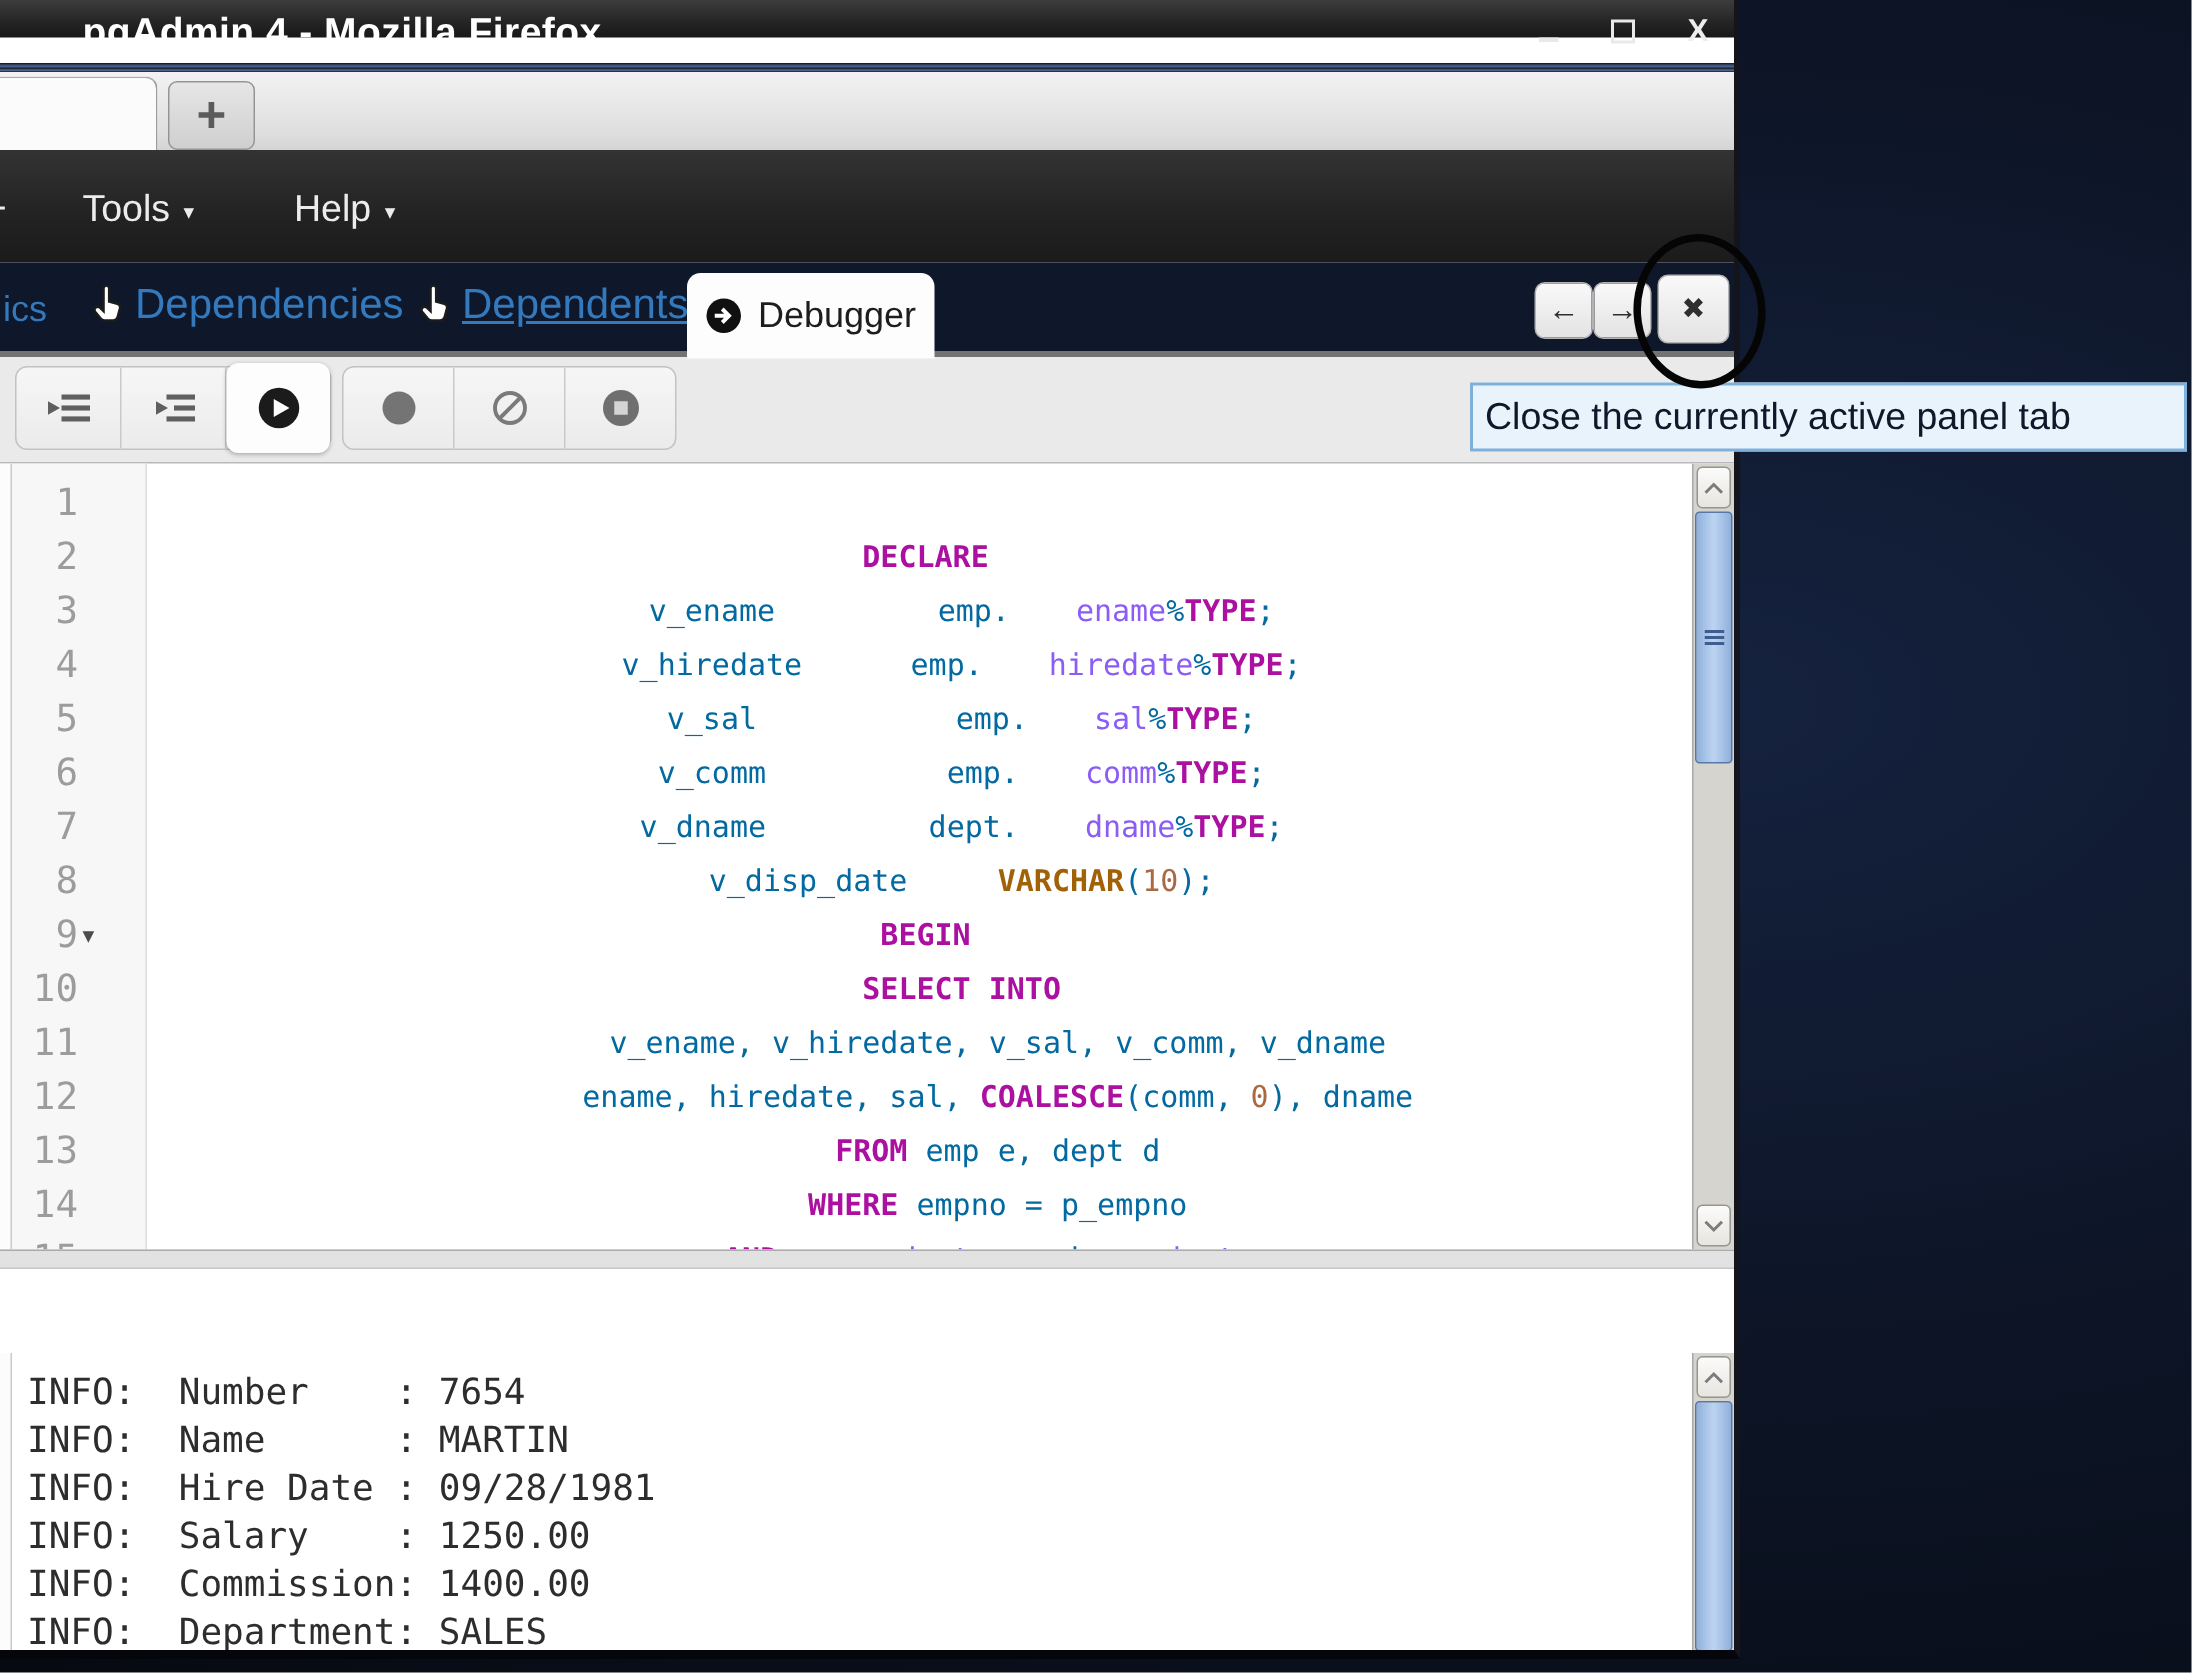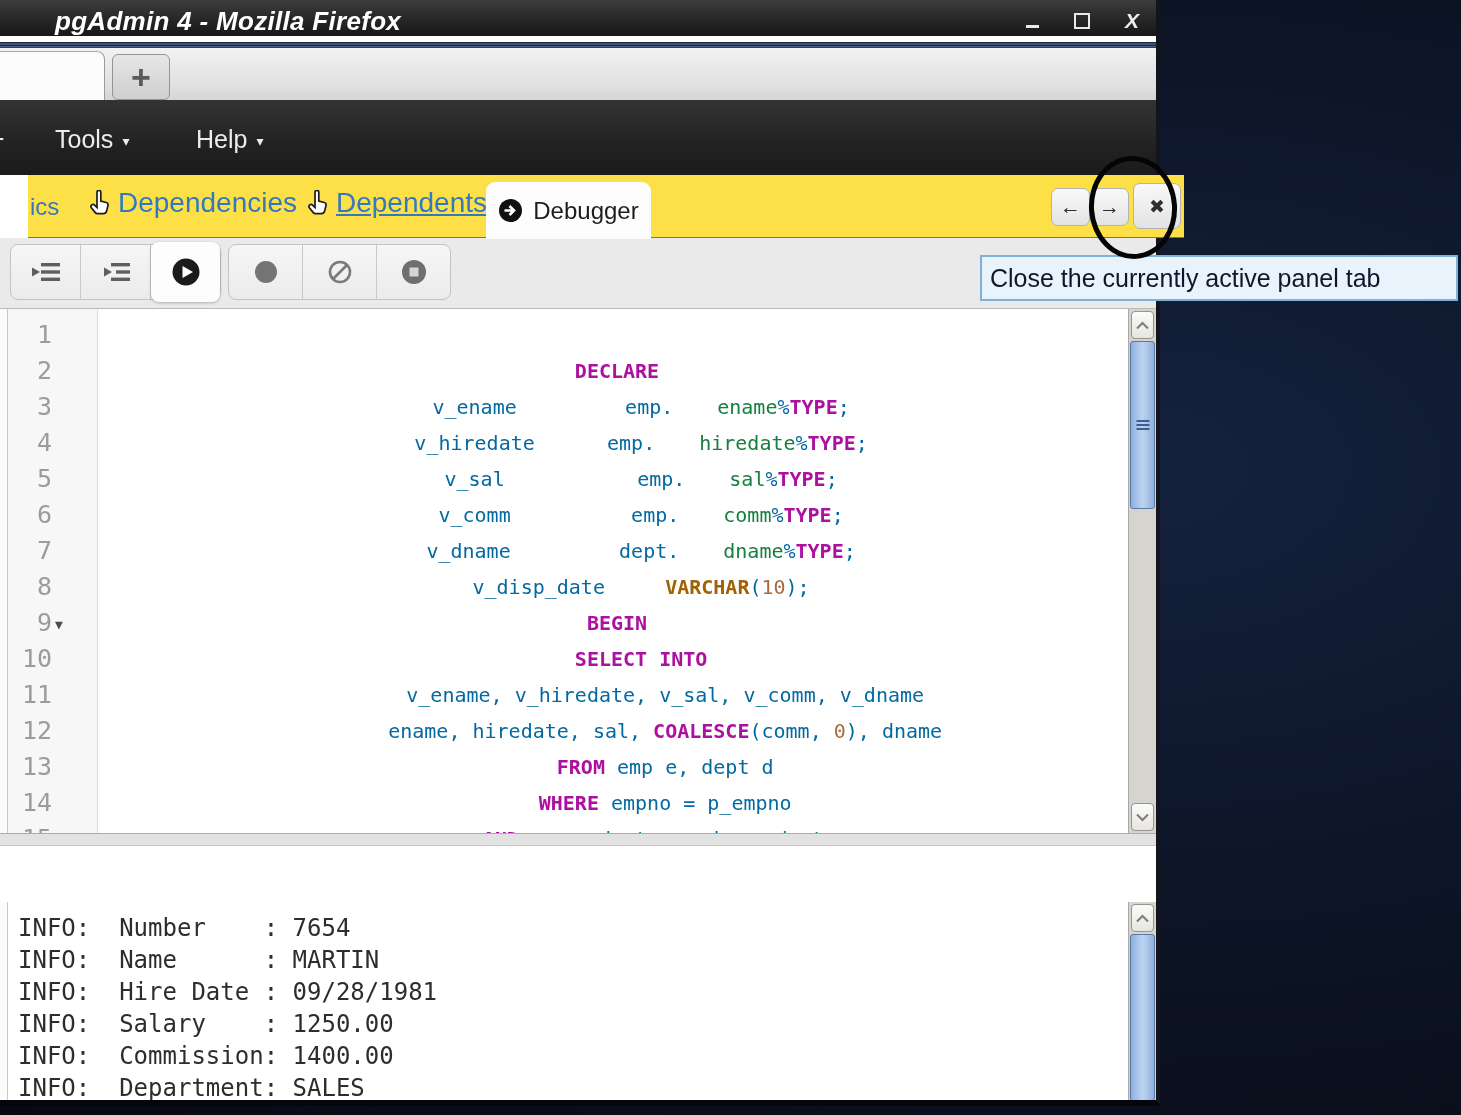--- a/index.html
+++ b/index.html
@@ -6,22 +6,22 @@
   body{
     width:1461px;height:1115px;overflow:hidden;position:relative;
     font-family:"Liberation Sans","DejaVu Sans",sans-serif;
     background:radial-gradient(ellipse at 78% 42%, #15223f 0%, #0d1527 45%, #060910 100%);
   }
   .window{
     position:absolute;left:0;top:0;width:1156px;height:1100px;
     background:#fff;border-right:4px solid #14151c;border-bottom:6px solid #04060c;
   }
   
-  .titlebar{position:absolute;left:0;top:0;width:100%;height:36px;
-    background:linear-gradient(180deg,#3d3d3d 0%,#262626 55%,#181818 100%);font-style:italic;}
+  .titlebar{position:absolute;left:0;top:0;width:100%;height:25px;
+    background:linear-gradient(180deg,#3d3d3d 0%,#262626 55%,#181818 100%);}
   .title-text{position:absolute;left:55px;top:0;line-height:42px;color:#fff;
     font-size:26px;font-weight:bold;letter-spacing:.3px;}
   .win-controls{position:absolute;right:14px;top:0;height:42px;display:flex;align-items:center;gap:30px;}
   .wc{display:flex;align-items:center;justify-content:center;width:20px;height:24px;cursor:default;}
   .wc-min-bar{width:13px;height:3px;background:#e9e9e9;margin-top:10px;}
   .wc-max-box{width:12px;height:12px;border:2px solid #e9e9e9;}
   .wc-close-x{color:#ededed;font-size:21px;font-weight:bold;line-height:24px;}
   
   .accent{position:absolute;left:0;top:42px;width:100%;height:6px;
     background:linear-gradient(180deg,#101218 0%,#4e689a 35%,#1c2535 60%,#56719f 80%,#161c29 100%);}
@@ -35,21 +35,21 @@
     display:flex;align-items:center;justify-content:center;color:#5b5b5b;font-size:34px;font-weight:bold;}
   
   .menubar{position:absolute;left:0;top:100px;width:100%;height:75px;
     background:linear-gradient(180deg,#333 0%,#222 60%,#1b1b1b 100%);color:#ececec;font-size:25px;}
   .menu-frag{position:absolute;left:-4px;top:0;line-height:75px;}
   .menu-item{position:absolute;top:0;line-height:75px;display:flex;align-items:center;gap:9px;}
   .menu-tools{left:55px;} .menu-help{left:196px;}
   .menu-caret{font-size:14px;margin-top:4px;}
   
   .panel-tabbar{position:absolute;left:0;top:175px;width:100%;height:63px;
-    background:#fde047;border-bottom:1px solid #737373;box-sizing:border-box;margin-left:28px;}
+    background:#0f172a;border-bottom:4px solid #737373;box-sizing:border-box;}
   .ptab-frag{position:absolute;left:2px;top:0;line-height:63px;color:#3379be;font-size:24px;}
   .ptab{position:absolute;top:0;height:56px;display:flex;align-items:center;gap:8px;
     color:#3379be;font-size:28px;}
   .ptab-dependencies{left:60px;} .ptab-dependents{left:278px;text-decoration:underline;}
   .ptab-active{position:absolute;left:458px;top:7px;width:165px;height:57px;background:#fdfdfd;
     border-radius:9px 9px 0 0;display:flex;align-items:center;justify-content:center;gap:10px;
     color:#1d1d1d;font-size:24px;z-index:2;}
   .nav-btn{position:absolute;display:flex;align-items:center;justify-content:center;
     background:linear-gradient(180deg,#f9f9f9,#e3e3e3);border:1px solid #b3b3b3;border-radius:7px;
     color:#2f2f2f;font-size:21px;font-weight:bold;}
@@ -74,21 +74,21 @@
     border-right:1px solid #c9c9c9;}
   .gutter{position:absolute;left:8px;top:0;width:90px;height:100%;background:#f7f7f7;
     border-right:1px solid #ddd;box-sizing:border-box;padding-top:8px;}
   .gutter-line{position:relative;height:36px;width:44px;text-align:right;color:#9c9c9c;
     font-family:"DejaVu Sans Mono",monospace;font-size:25px;line-height:36px;}
   .fold-marker{position:absolute;left:47px;top:2px;font-size:13px;color:#4c4c4c;line-height:36px;}
   .code{position:absolute;left:108px;top:0;right:30px;height:100%;padding-top:8px;
     font-family:"DejaVu Sans Mono",monospace;font-size:20px;line-height:36px;white-space:pre;text-align:center;}
   .code-line{height:36px;}
   .tk-pl{color:#0369a1;} .tk-kw{color:#ac10a0;font-weight:bold;}
-  .tk-id{color:#15803d;margin-left:44px;} .tk-ty{color:#a16207;font-weight:bold;} .tk-num{color:#a96a42;}
+  .tk-id{color:#8b5cf6;margin-left:44px;} .tk-ty{color:#a16207;font-weight:bold;} .tk-num{color:#a96a42;}
   
   .scrollbar{position:absolute;right:0;top:0;width:28px;height:100%;background:#d6d4ce;
     border-left:1px solid #a8a8a8;box-sizing:border-box;}
   .sb-btn{position:absolute;left:2px;width:23px;height:28px;
     background:linear-gradient(180deg,#fbfbfa,#e7e5df);border:1px solid #97958e;border-radius:4px;
     display:flex;align-items:center;justify-content:center;box-sizing:border-box;}
   .sb-up{top:2px;} .sb-down{bottom:2px;}
   .sb-thumb{position:absolute;left:1px;width:25px;
     background:linear-gradient(90deg,#8fb0dc 0%,#bdd4f1 50%,#8fb0dc 100%);
     border:1px solid #5878a8;border-radius:3px;box-sizing:border-box;}

